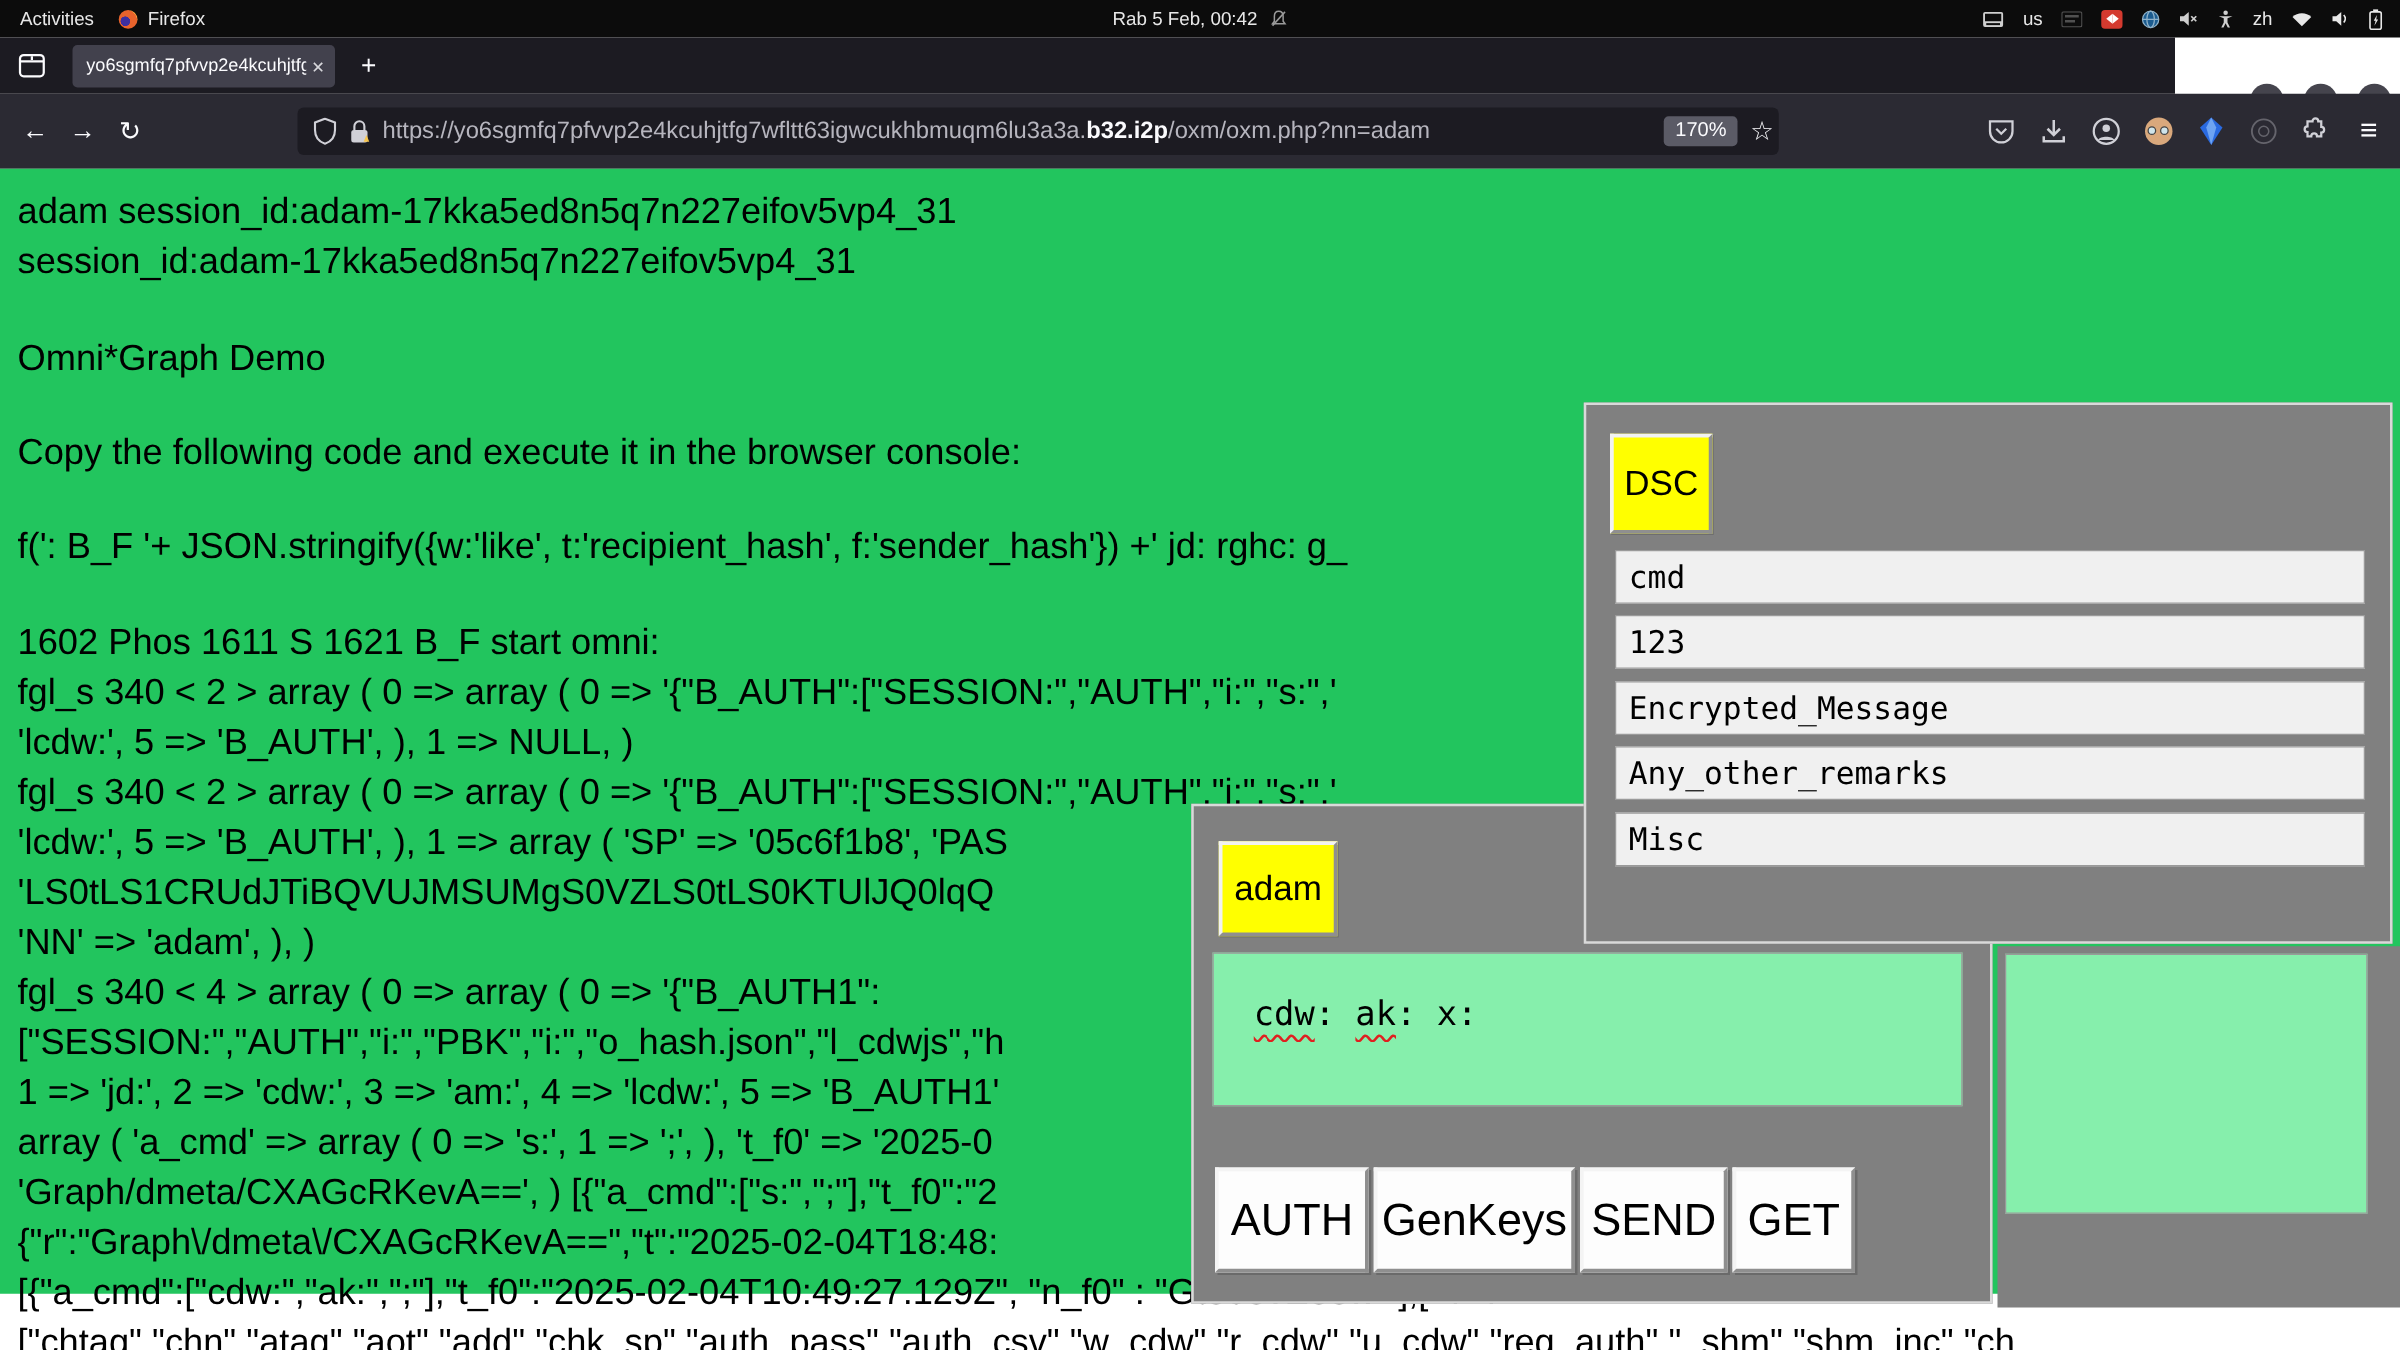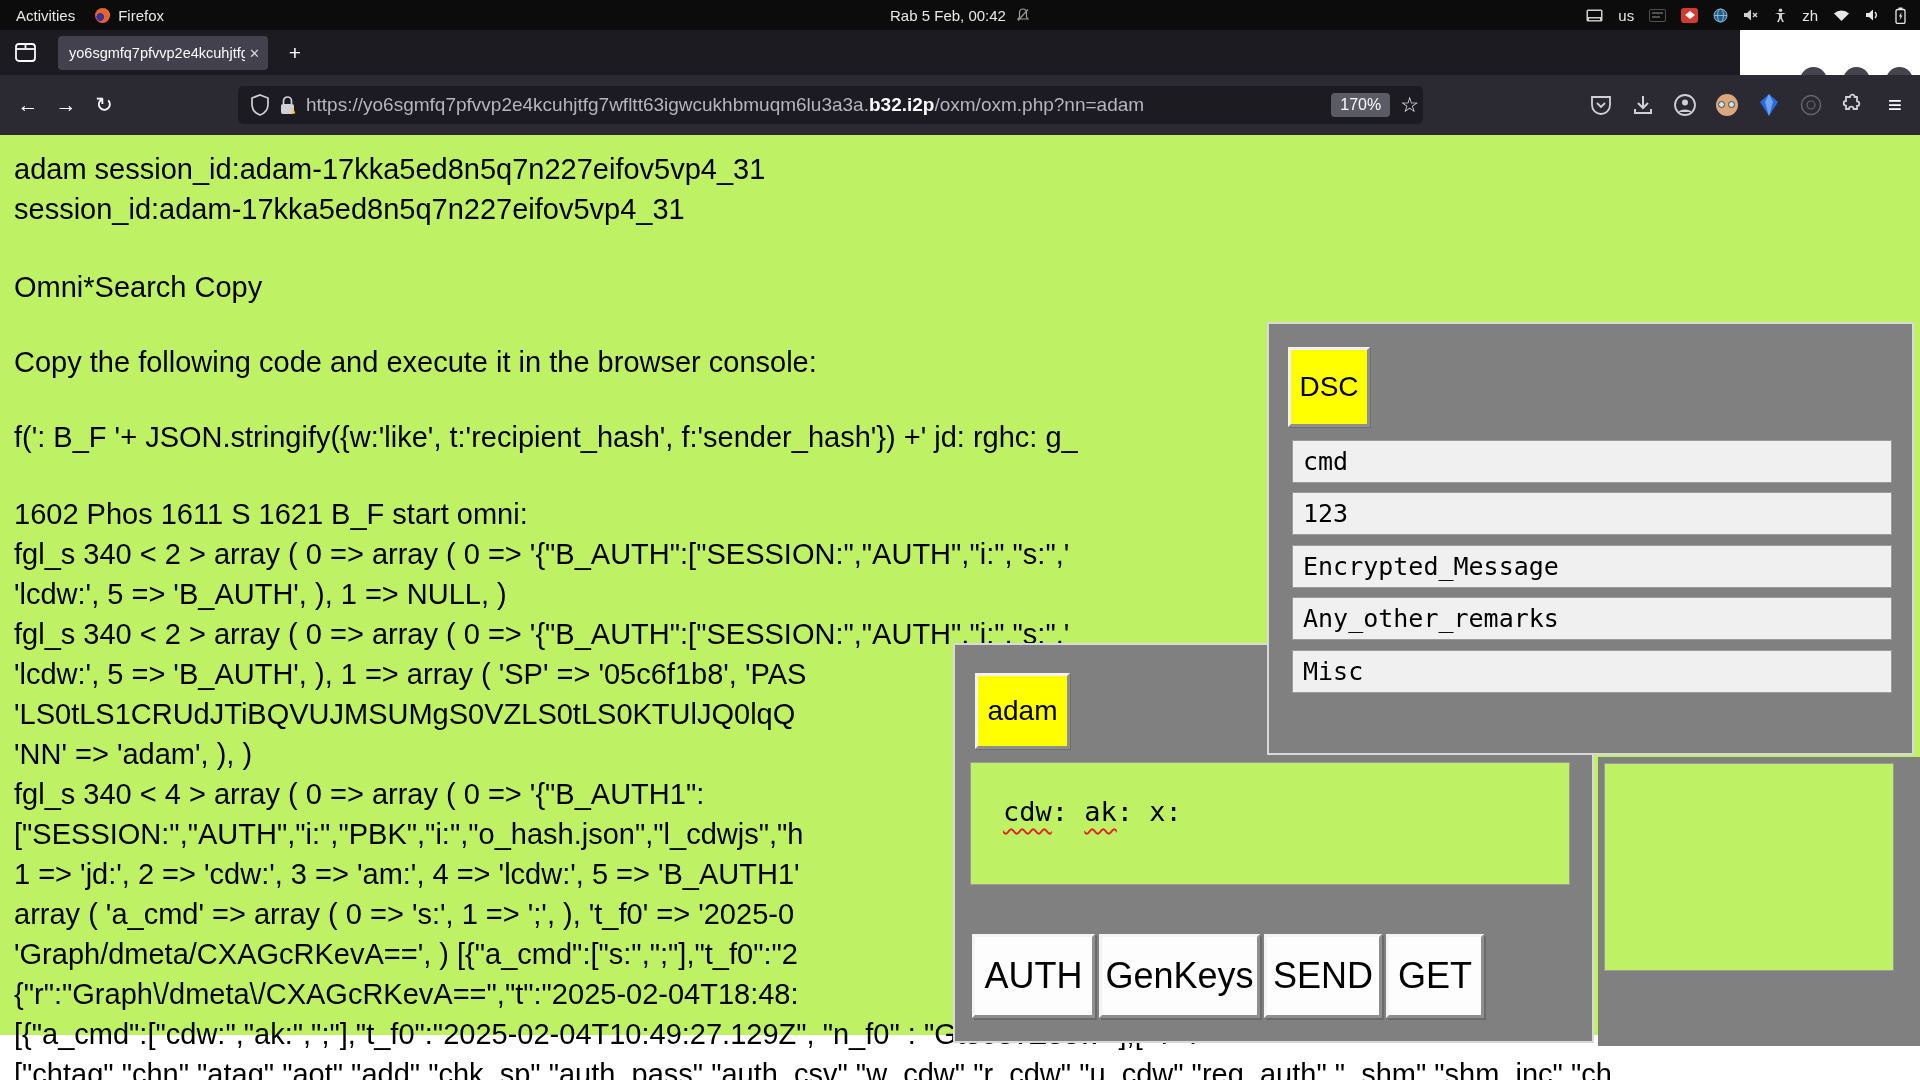--- a/index.html
+++ b/index.html
@@ -56,35 +56,35 @@
   .nav-right { position:absolute; right:12px; top:14px; display:flex; gap:16px; align-items:center; height:32px; }
   .nav-right > div { width:26px; display:flex; justify-content:center; align-items:center; }
   .avatar { width:22px; height:22px; border-radius:50%; background:#d9a87c; position:relative; }
   .avatar i { position:absolute; top:7px; left:2px; width:7px; height:7px; border-radius:50%;
     background:#cfe4ea; border:1px solid #444; }
   .avatar i.r { left:12px; }
   .dimmed { opacity:.35; }
   .burger { font-size:24px; }
 
   
-  .content { position:absolute; left:0; top:135px; width:1920px; height:900px; background:#bef264; }
+  .content { position:absolute; left:0; top:135px; width:1920px; height:900px; background:#22c55e; }
   .pline { position:absolute; left:14px; white-space:nowrap; font-size:29px; color:#000;
     line-height:34px; z-index:1; width:1906px; }
 
   
   .panel { position:absolute; background:#808080; border:2px solid #d9d9d9; }
   .ybtn { position:absolute; background:#ffff00; color:#000;
     border-top:3px solid #f2f2f2; border-left:3px solid #f2f2f2;
     border-right:3px solid #8f8f8f; border-bottom:3px solid #8f8f8f;
     box-shadow:1px 1px 0 #6e6e6e;
     display:flex; align-items:center; justify-content:center; font-size:28px; }
   .field { position:absolute; left:23px; width:600px; height:43px; background:#f0f0f0;
     font-family:"DejaVu Sans Mono", monospace; font-size:25px; color:#000;
     display:flex; align-items:center; padding-left:10px; border:1px solid #9a9a9a; }
-  .tarea { position:absolute; background:#bef264; border:1px solid #9a9a9a;
+  .tarea { position:absolute; background:#86efac; border:1px solid #9a9a9a;
     font-family:"DejaVu Sans Mono", monospace; font-size:27px; color:#000; }
   .wbtn { position:absolute; background:#fdfdfd; color:#000; font-size:36px;
     border-top:3px solid #f4f4f4; border-left:3px solid #f4f4f4;
     border-right:3px solid #8f8f8f; border-bottom:3px solid #8f8f8f;
     box-shadow:2px 2px 0 #6a6a6a;
     display:flex; align-items:center; justify-content:center; }
   .squiggle { text-decoration:underline wavy #e02020 2px; text-underline-offset:7px;
     text-decoration-skip-ink:none; }
   svg { display:block; }
 </style>
@@ -265,21 +265,21 @@
             <path d="M9 4 A2.3 2.3 0 0 1 13.6 4 L16 4 L16 8.4 A2.3 2.3 0 0 1 16 13 L16 16 L12.6 16 A2.3 2.3 0 0 0 8 16 L5 16 L5 12.6 A2.3 2.3 0 0 1 5 8 L5 4 Z" fill="none" stroke="#d0d0d7" stroke-width="1.8"></path>
           </svg>
       </div>
       <div class="burger">≡</div>
     </div>
   </div>
 
   <div class="content">
     <div class="pline" style="top:17px;">adam session_id:adam-17kka5ed8n5q7n227eifov5vp4_31</div>
     <div class="pline" style="top:57px;">session_id:adam-17kka5ed8n5q7n227eifov5vp4_31</div>
-    <div class="pline" style="top:135px;">Omni*Search Copy</div>
+    <div class="pline" style="top:135px;">Omni*Graph Demo</div>
     <div class="pline" style="top:210px;">Copy the following code and execute it in the browser console:</div>
     <div class="pline" style="top:285px;">f(': B_F '+ JSON.stringify({w:'like', t:'recipient_hash', f:'sender_hash'}) +' jd: rghc: g_</div>
     <div class="pline" style="top:362px;">1602 Phos 1611 S 1621 B_F start omni:</div>
     <div class="pline" style="top:402px;">fgl_s 340 &lt; 2 &gt; array ( 0 =&gt; array ( 0 =&gt; '{"B_AUTH":["SESSION:","AUTH","i:","s:",'</div>
     <div class="pline" style="top:442px;">'lcdw:', 5 =&gt; 'B_AUTH', ), 1 =&gt; NULL, )</div>
     <div class="pline" style="top:482px;">fgl_s 340 &lt; 2 &gt; array ( 0 =&gt; array ( 0 =&gt; '{"B_AUTH":["SESSION:","AUTH","i:","s:",'</div>
     <div class="pline" style="top:522px;">'lcdw:', 5 =&gt; 'B_AUTH', ), 1 =&gt; array ( 'SP' =&gt; '05c6f1b8', 'PAS</div>
     <div class="pline" style="top:562px;">'LS0tLS1CRUdJTiBQVUJMSUMgS0VZLS0tLS0KTUlJQ0lqQ</div>
     <div class="pline" style="top:602px;">'NN' =&gt; 'adam', ), )</div>
     <div class="pline" style="top:642px;">fgl_s 340 &lt; 4 &gt; array ( 0 =&gt; array ( 0 =&gt; '{"B_AUTH1":</div>

